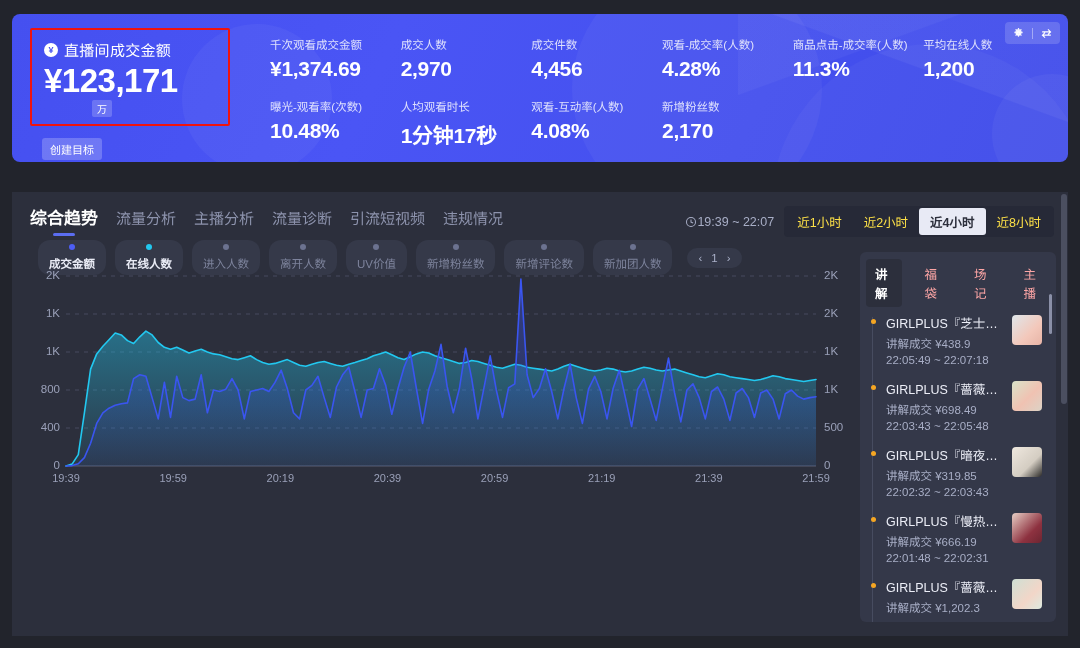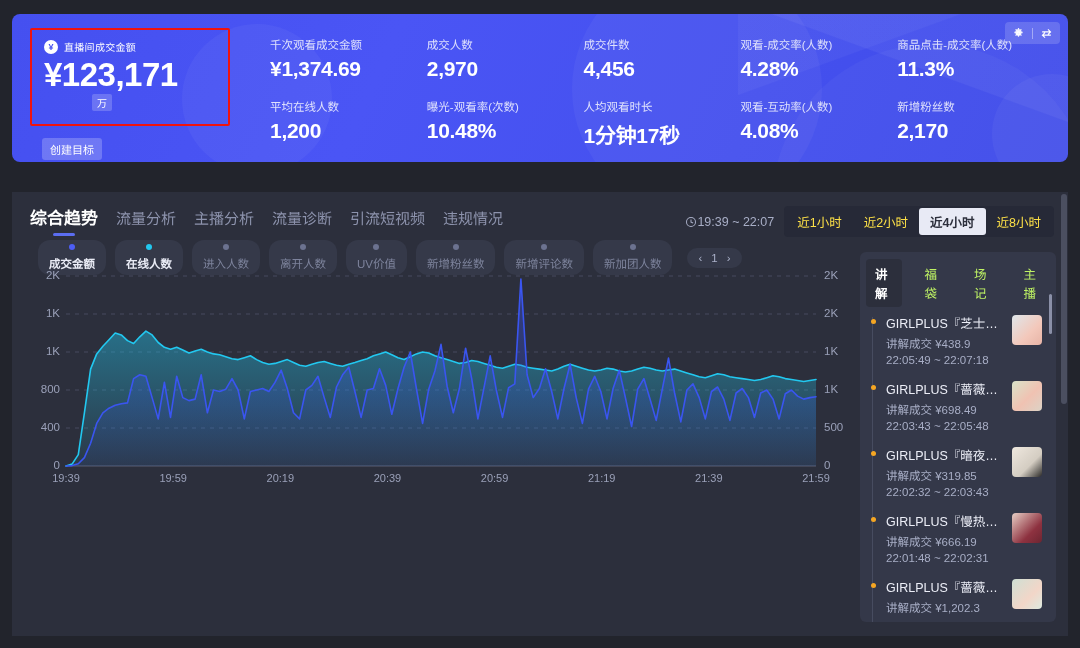--- a/index.html
+++ b/index.html
@@ -40,39 +40,39 @@
   
   .main-metric {
     position: absolute; left: 18px; top: 14px; width: 200px; height: 98px;
     border: 2px solid #f0130e; border-radius: 2px; z-index: 4;
   }
   .mm-title { display: flex; align-items: center; gap: 6px; margin: 9px 0 0 12px; }
   .mm-badge {
     width: 14px; height: 14px; border-radius: 50%; background: #fff;
     color: #4550f0; font-size: 9px; font-weight: bold; line-height: 14px; text-align: center;
   }
-  .mm-label { color: #ffffff; font-size: 10px; letter-spacing: .3px; }
+  .mm-label { color: #ffffff; font-size: 15px; letter-spacing: .3px; }
   .mm-value {
     margin: 4px 0 0 12px; color: #fff; font-size: 33px; font-weight: bold;
     letter-spacing: -0.5px; line-height: 1.05;
   }
   .mm-unit {
     margin: 1px 0 0 60px; display: inline-block;
     background: rgba(255,255,255,0.2); color: #fff; font-size: 10px;
     padding: 1px 5px; border-radius: 2px;
   }
   .goal-btn {
     position: absolute; left: 30px; top: 124px; z-index: 4;
     background: rgba(255,255,255,0.22); color: #fff; font-size: 11px;
     padding: 3px 8px; border-radius: 3px;
   }
 
   .metrics-grid {
     position: absolute; left: 258px; top: 22px; right: 14px;
-    display: grid; grid-template-columns: repeat(5, 1fr); row-gap: 17px; z-index: 3;
+    display: grid; grid-template-columns: repeat(6, 1fr); row-gap: 17px; z-index: 3;
   }
   .metric .m-label { color: rgba(255,255,255,0.82); font-size: 11.5px; margin-bottom: 5px; white-space: nowrap; }
   .metric .m-val { color: #fff; font-size: 21px; font-weight: bold; letter-spacing: -0.3px; white-space: nowrap; }
 
   
   .panel {
     position: absolute; left: 12px; top: 192px; width: 1056px; height: 444px;
     background: #2c2f3c; border-radius: 0;
   }
 
@@ -117,21 +117,21 @@
   
   .events { position: absolute; left: 14px; top: 512px; }
   .ev-row { position: absolute; height: 21px; }
 
   
   .sidebar {
     position: absolute; right: 12px; top: 60px; width: 196px; height: 370px;
     background: #343849; border-radius: 6px; overflow: hidden;
   }
   .side-tabs { display: flex; gap: 14px; padding: 7px 6px 0 6px; }
-  .side-tab { color: #bef264; font-size: 12.5px; padding: 5px 9px; border-radius: 4px; cursor: pointer; }
+  .side-tab { color: #fca5a5; font-size: 12.5px; padding: 5px 9px; border-radius: 4px; cursor: pointer; }
   .side-tab.active { background: #2c2f3c; color: #fff; font-weight: bold; }
   .side-list { position: relative; margin-top: 6px; padding-left: 14px; height: 326px; }
   .side-list::before {
     content: ""; position: absolute; left: 12px; top: 4px; bottom: 10px; width: 1px; background: #474c60;
   }
   .li { position: relative; padding: 0 26px 13px 12px; }
   .li::before {
     content: ""; position: absolute; left: -3px; top: 6px; width: 5px; height: 5px;
     border-radius: 50%; background: #f5a623;
   }

